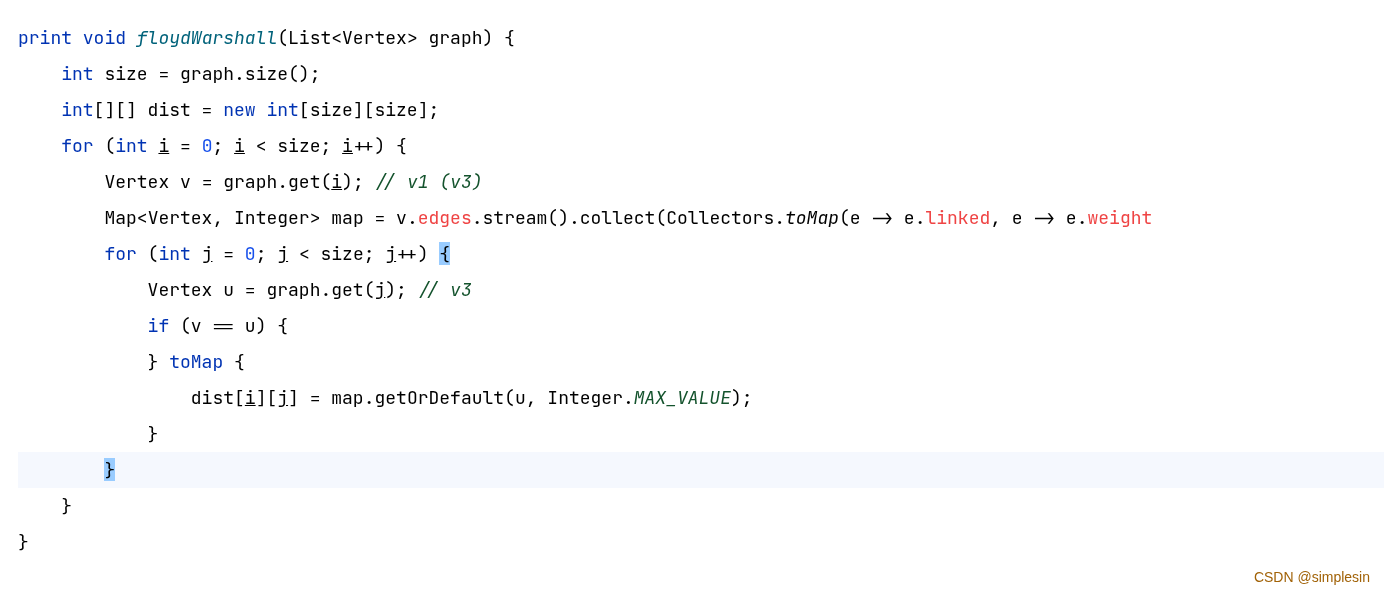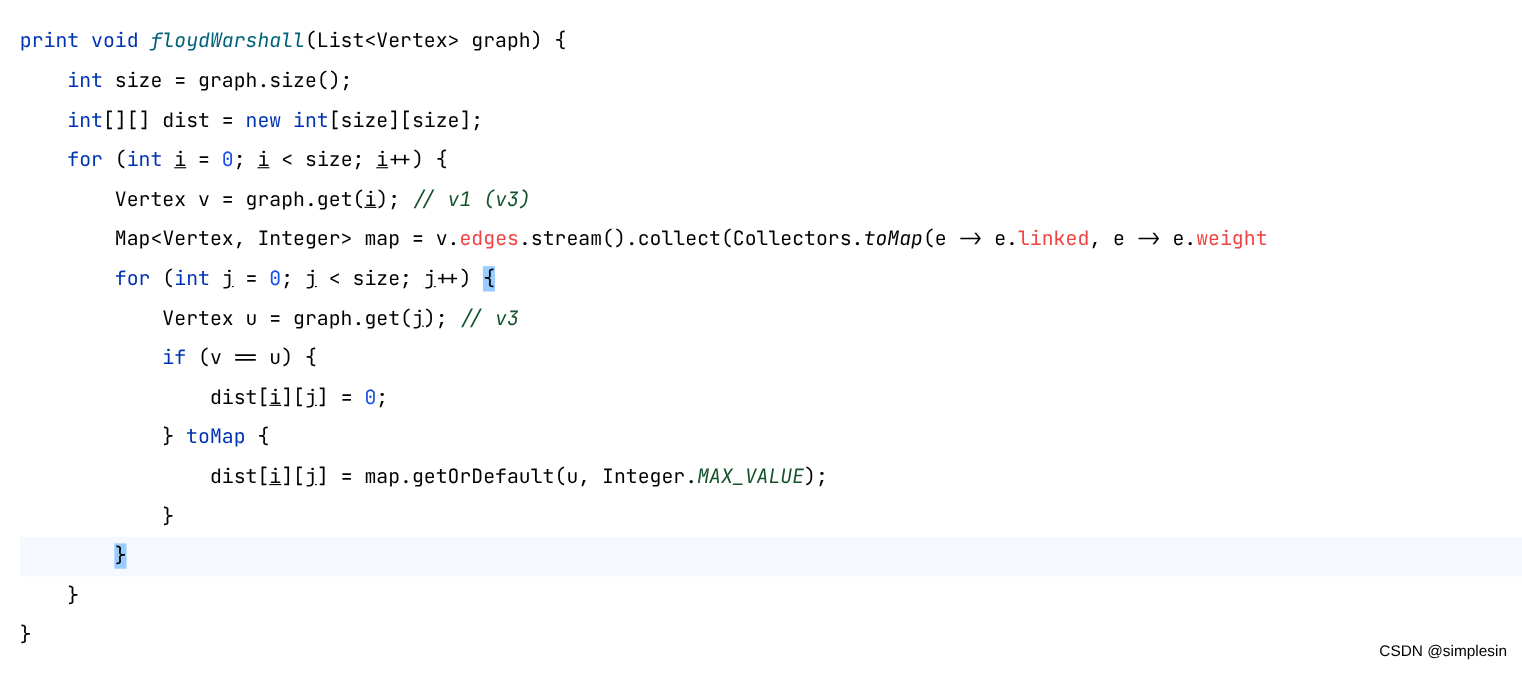--- a/index.html
+++ b/index.html
@@ -24,25 +24,25 @@
   .comment { color: #14532d; font-style: italic; }
   .static-italic { font-style: italic; }
   .underline { text-decoration: underline; text-decoration-color: #000; }
   .highlight-brace { background: #99ccff; }
   .highlight-line { background: #f5f8fe; display: inline-block; width: 100%; }
   .code-area {
     position: relative;
   }
   .watermark {
     position: absolute;
-    bottom: 6px;
+    bottom: 20px;
     right: 14px;
     font-family: Arial, sans-serif;
     font-size: 14px;
-    color: #000000;
+    color: #a16207;
     margin-left: 44px;
   }
 </style>
 </head>
 <body>
 
 <div class="code-area">
 
 <div class="line"><span class="kw">print</span> <span class="kw">void</span> <span class="method">floydWarshall</span><span>(</span><span>List</span><span>&lt;</span><span>Vertex</span><span>&gt;</span><span> </span><span>graph</span><span>) {</span></div>
 
@@ -55,21 +55,20 @@
 <div class="line"><span>        </span><span>Vertex</span><span> </span><span>v</span><span> = </span><span>graph</span><span>.</span><span>get</span><span>(</span><span class="underline">i</span><span>); </span><span class="comment">// v1 (v3)</span></div>
 
 <div class="line"><span>        </span><span>Map</span><span>&lt;</span><span>Vertex</span><span>, </span><span>Integer</span><span>&gt;</span><span> </span><span>map</span><span> = </span><span>v</span><span>.</span><span class="purple">edges</span><span>.</span><span>stream</span><span>()</span><span>.</span><span>collect</span><span>(</span><span>Collectors</span><span>.</span><span class="static-italic">toMap</span><span>(</span><span>e -&gt; e</span><span>.</span><span class="purple">linked</span><span>, </span><span>e -&gt; e</span><span>.</span><span class="purple">weight</span></div>
 
 <div class="line"><span>        </span><span class="kw">for</span><span> (</span><span class="kw">int</span><span> </span><span class="underline">j</span><span> = </span><span class="num">0</span><span>; </span><span class="underline">j</span><span> &lt; </span><span>size</span><span>; </span><span class="underline">j</span><span>++) </span><span class="highlight-brace">{</span></div>
 
 <div class="line"><span>            </span><span>Vertex</span><span> </span><span>u</span><span> = </span><span>graph</span><span>.</span><span>get</span><span>(</span><span class="underline">j</span><span>); </span><span class="comment">// v3</span></div>
 
 <div class="line"><span>            </span><span class="kw">if</span><span> (</span><span>v</span><span> == </span><span>u</span><span>) {</span></div>
 
-<div class="line"><span>                </span><span>dist</span><span>[</span><span class="underline">i</span><span>][</span><span class="underline">j</span><span>] = </span><span class="num">0</span><span>;</span></div>
 
 <div class="line"><span>            } </span><span class="kw">toMap</span><span> {</span></div>
 
 <div class="line"><span>                </span><span>dist</span><span>[</span><span class="underline">i</span><span>][</span><span class="underline">j</span><span>] = </span><span>map</span><span>.</span><span>getOrDefault</span><span>(</span><span>u</span><span>, </span><span>Integer</span><span>.</span><span class="purple-italic">MAX_VALUE</span><span>);</span></div>
 
 <div class="line"><span>            }</span></div>
 
 <div class="line highlight-line"><span>        </span><span class="highlight-brace">}</span></div>
 
 <div class="line"><span>    }</span></div>

